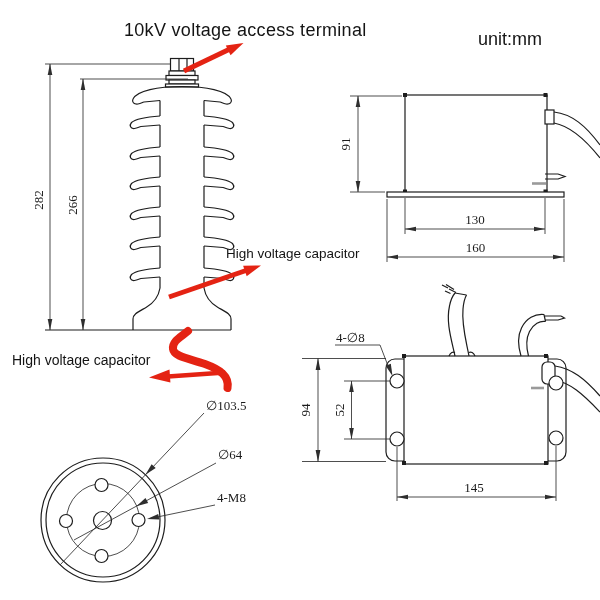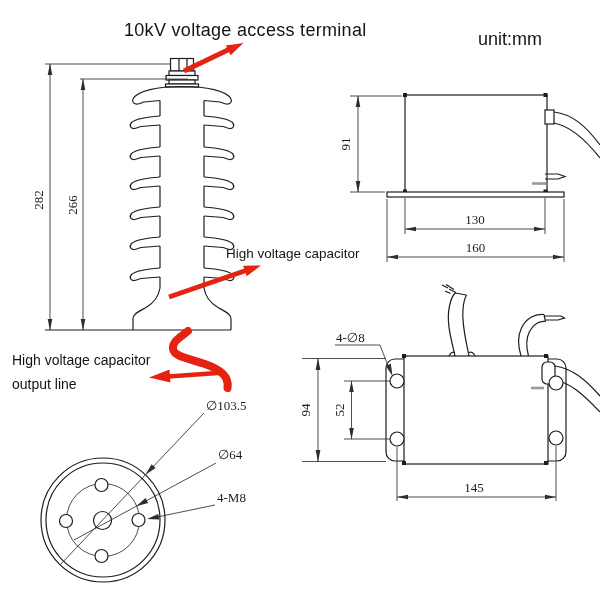--- a/index.html
+++ b/index.html
@@ -193,15 +193,14 @@
         <path class="redf" transform="translate(149 377.5) rotate(176)" d="M0 0 L-21 -6.5 L-21 6.5 Z"></path>
       </g>
     </g>
   </svg>
 
   <div class="lbl lbl-title">10kV voltage access terminal</div>
   <div class="lbl lbl-unit">unit:mm</div>
   <div class="lbl lbl-cap">High voltage capacitor</div>
   <div class="lbl lbl-out">
     <span style="display:block">High voltage capacitor</span>
-    <span style="display:block">output line</span>
   </div>
 </div>
 
 </body></html>

